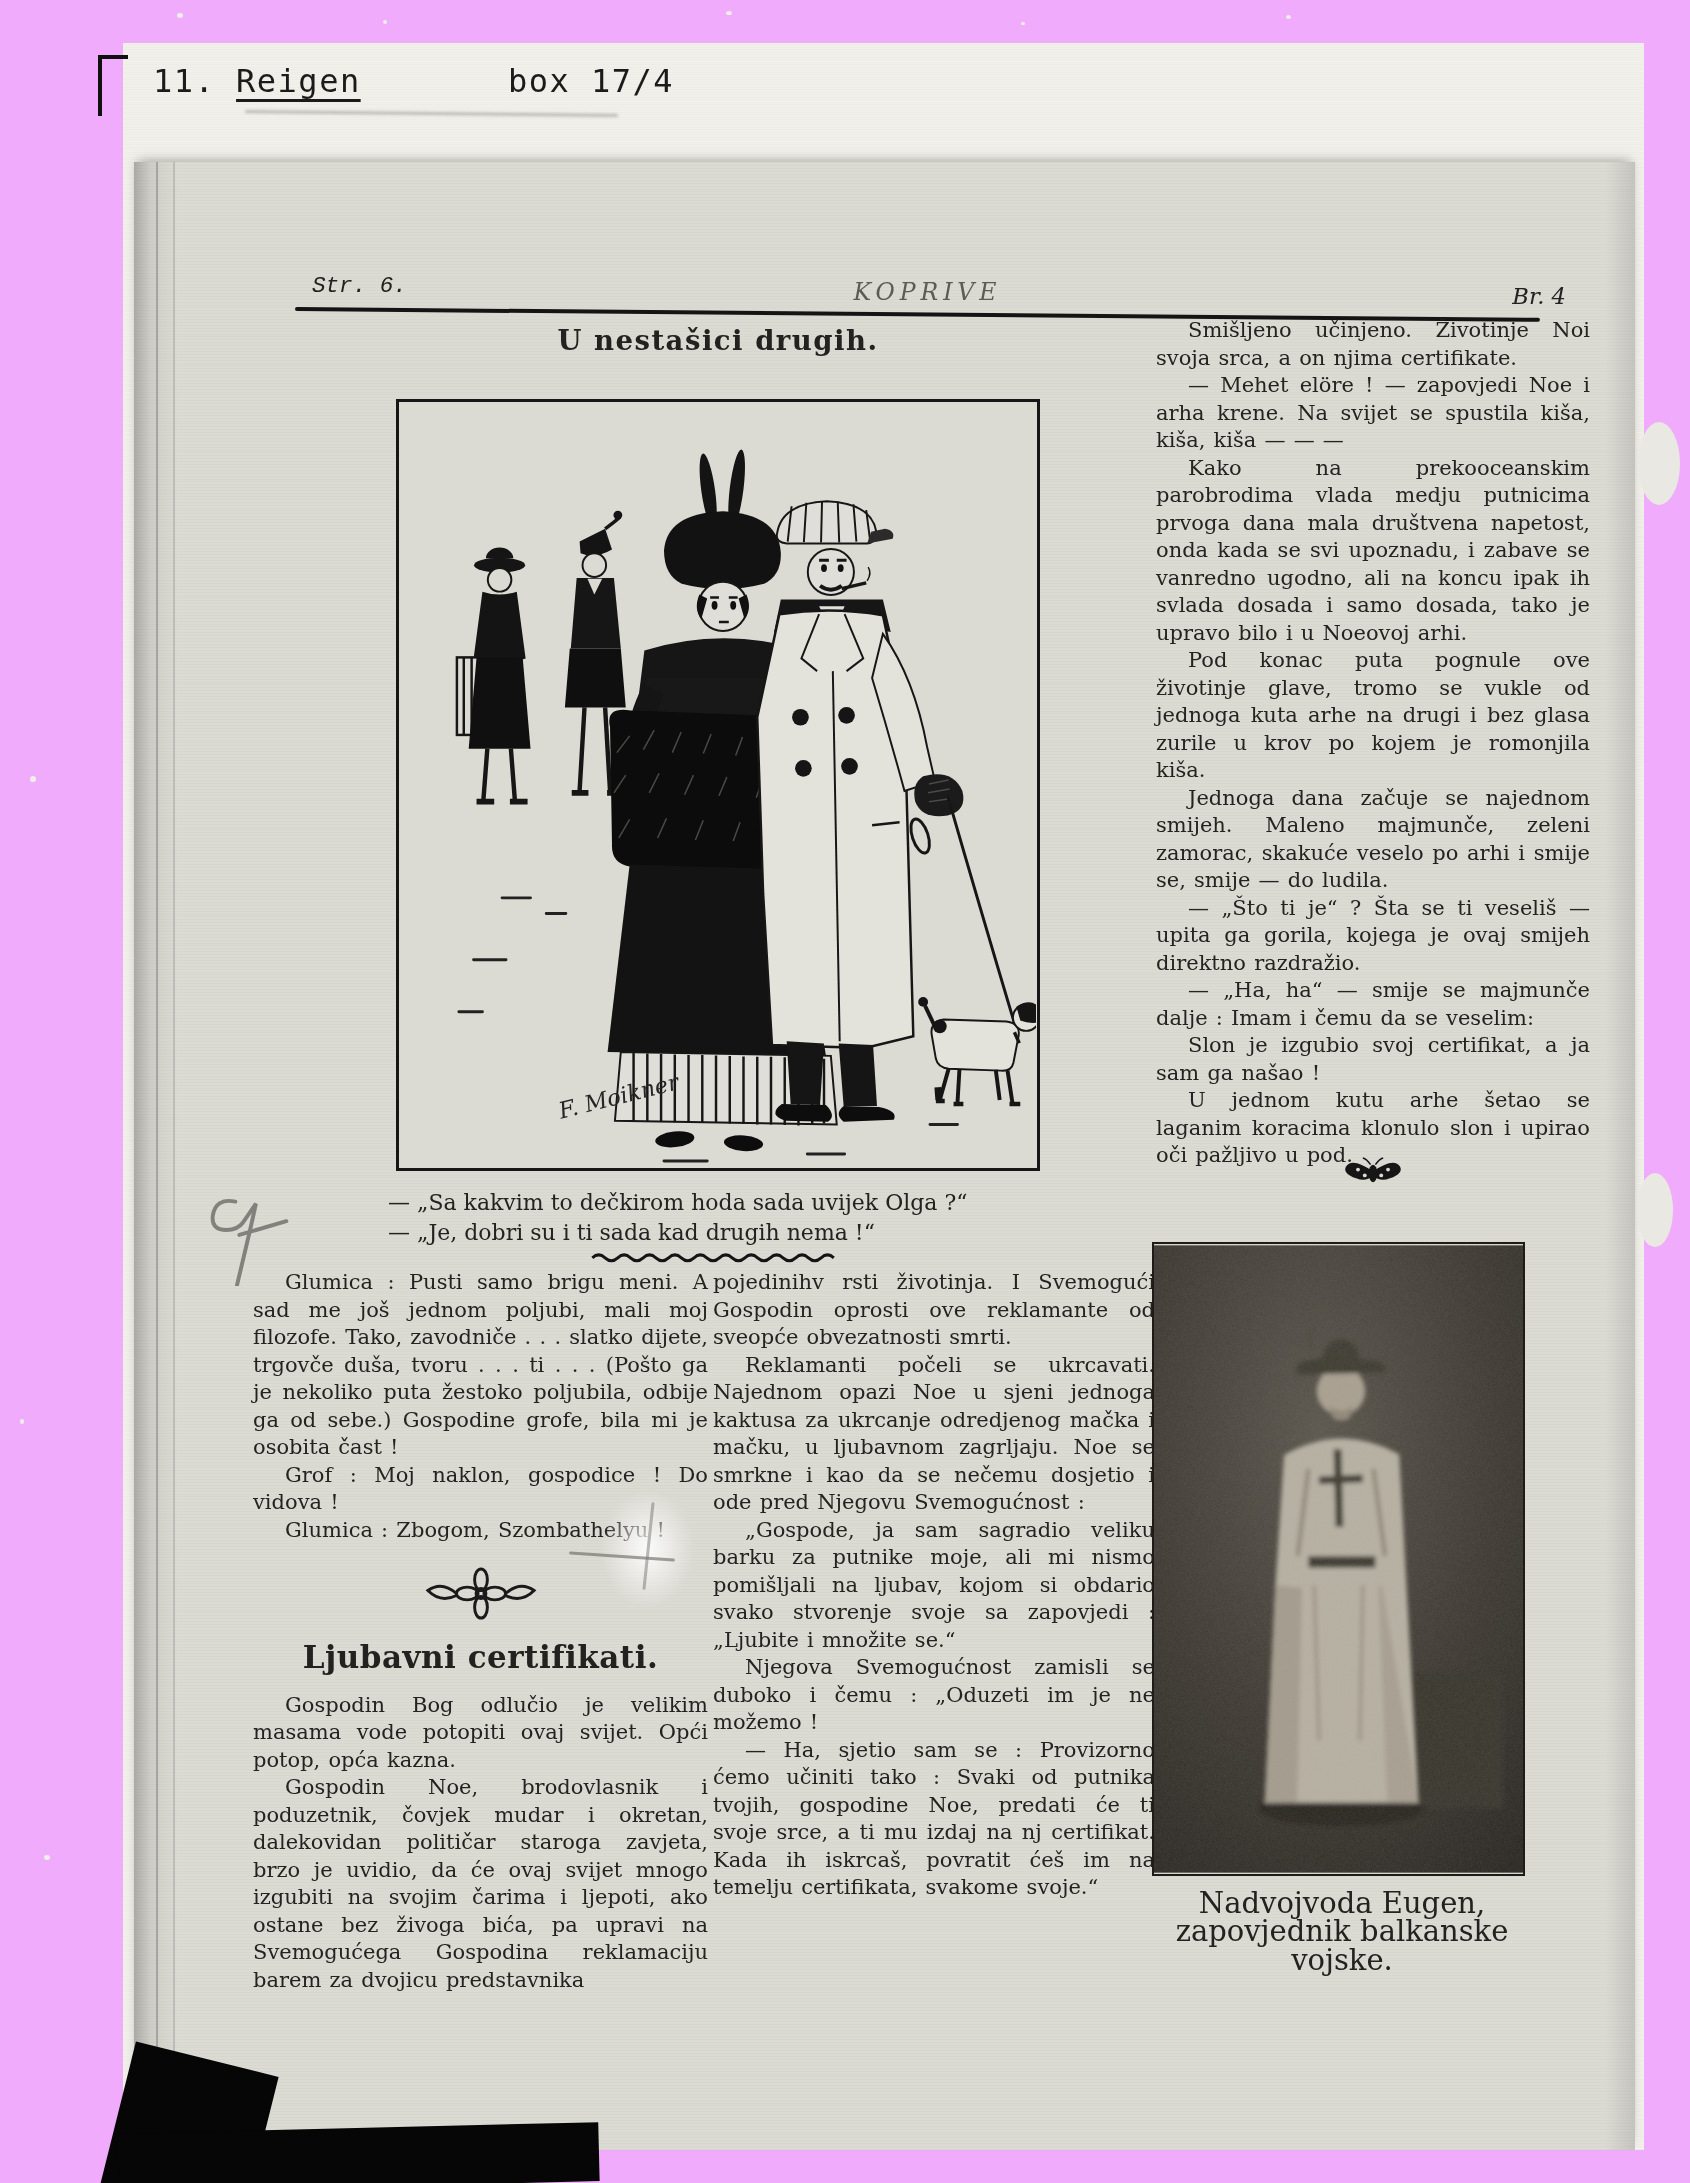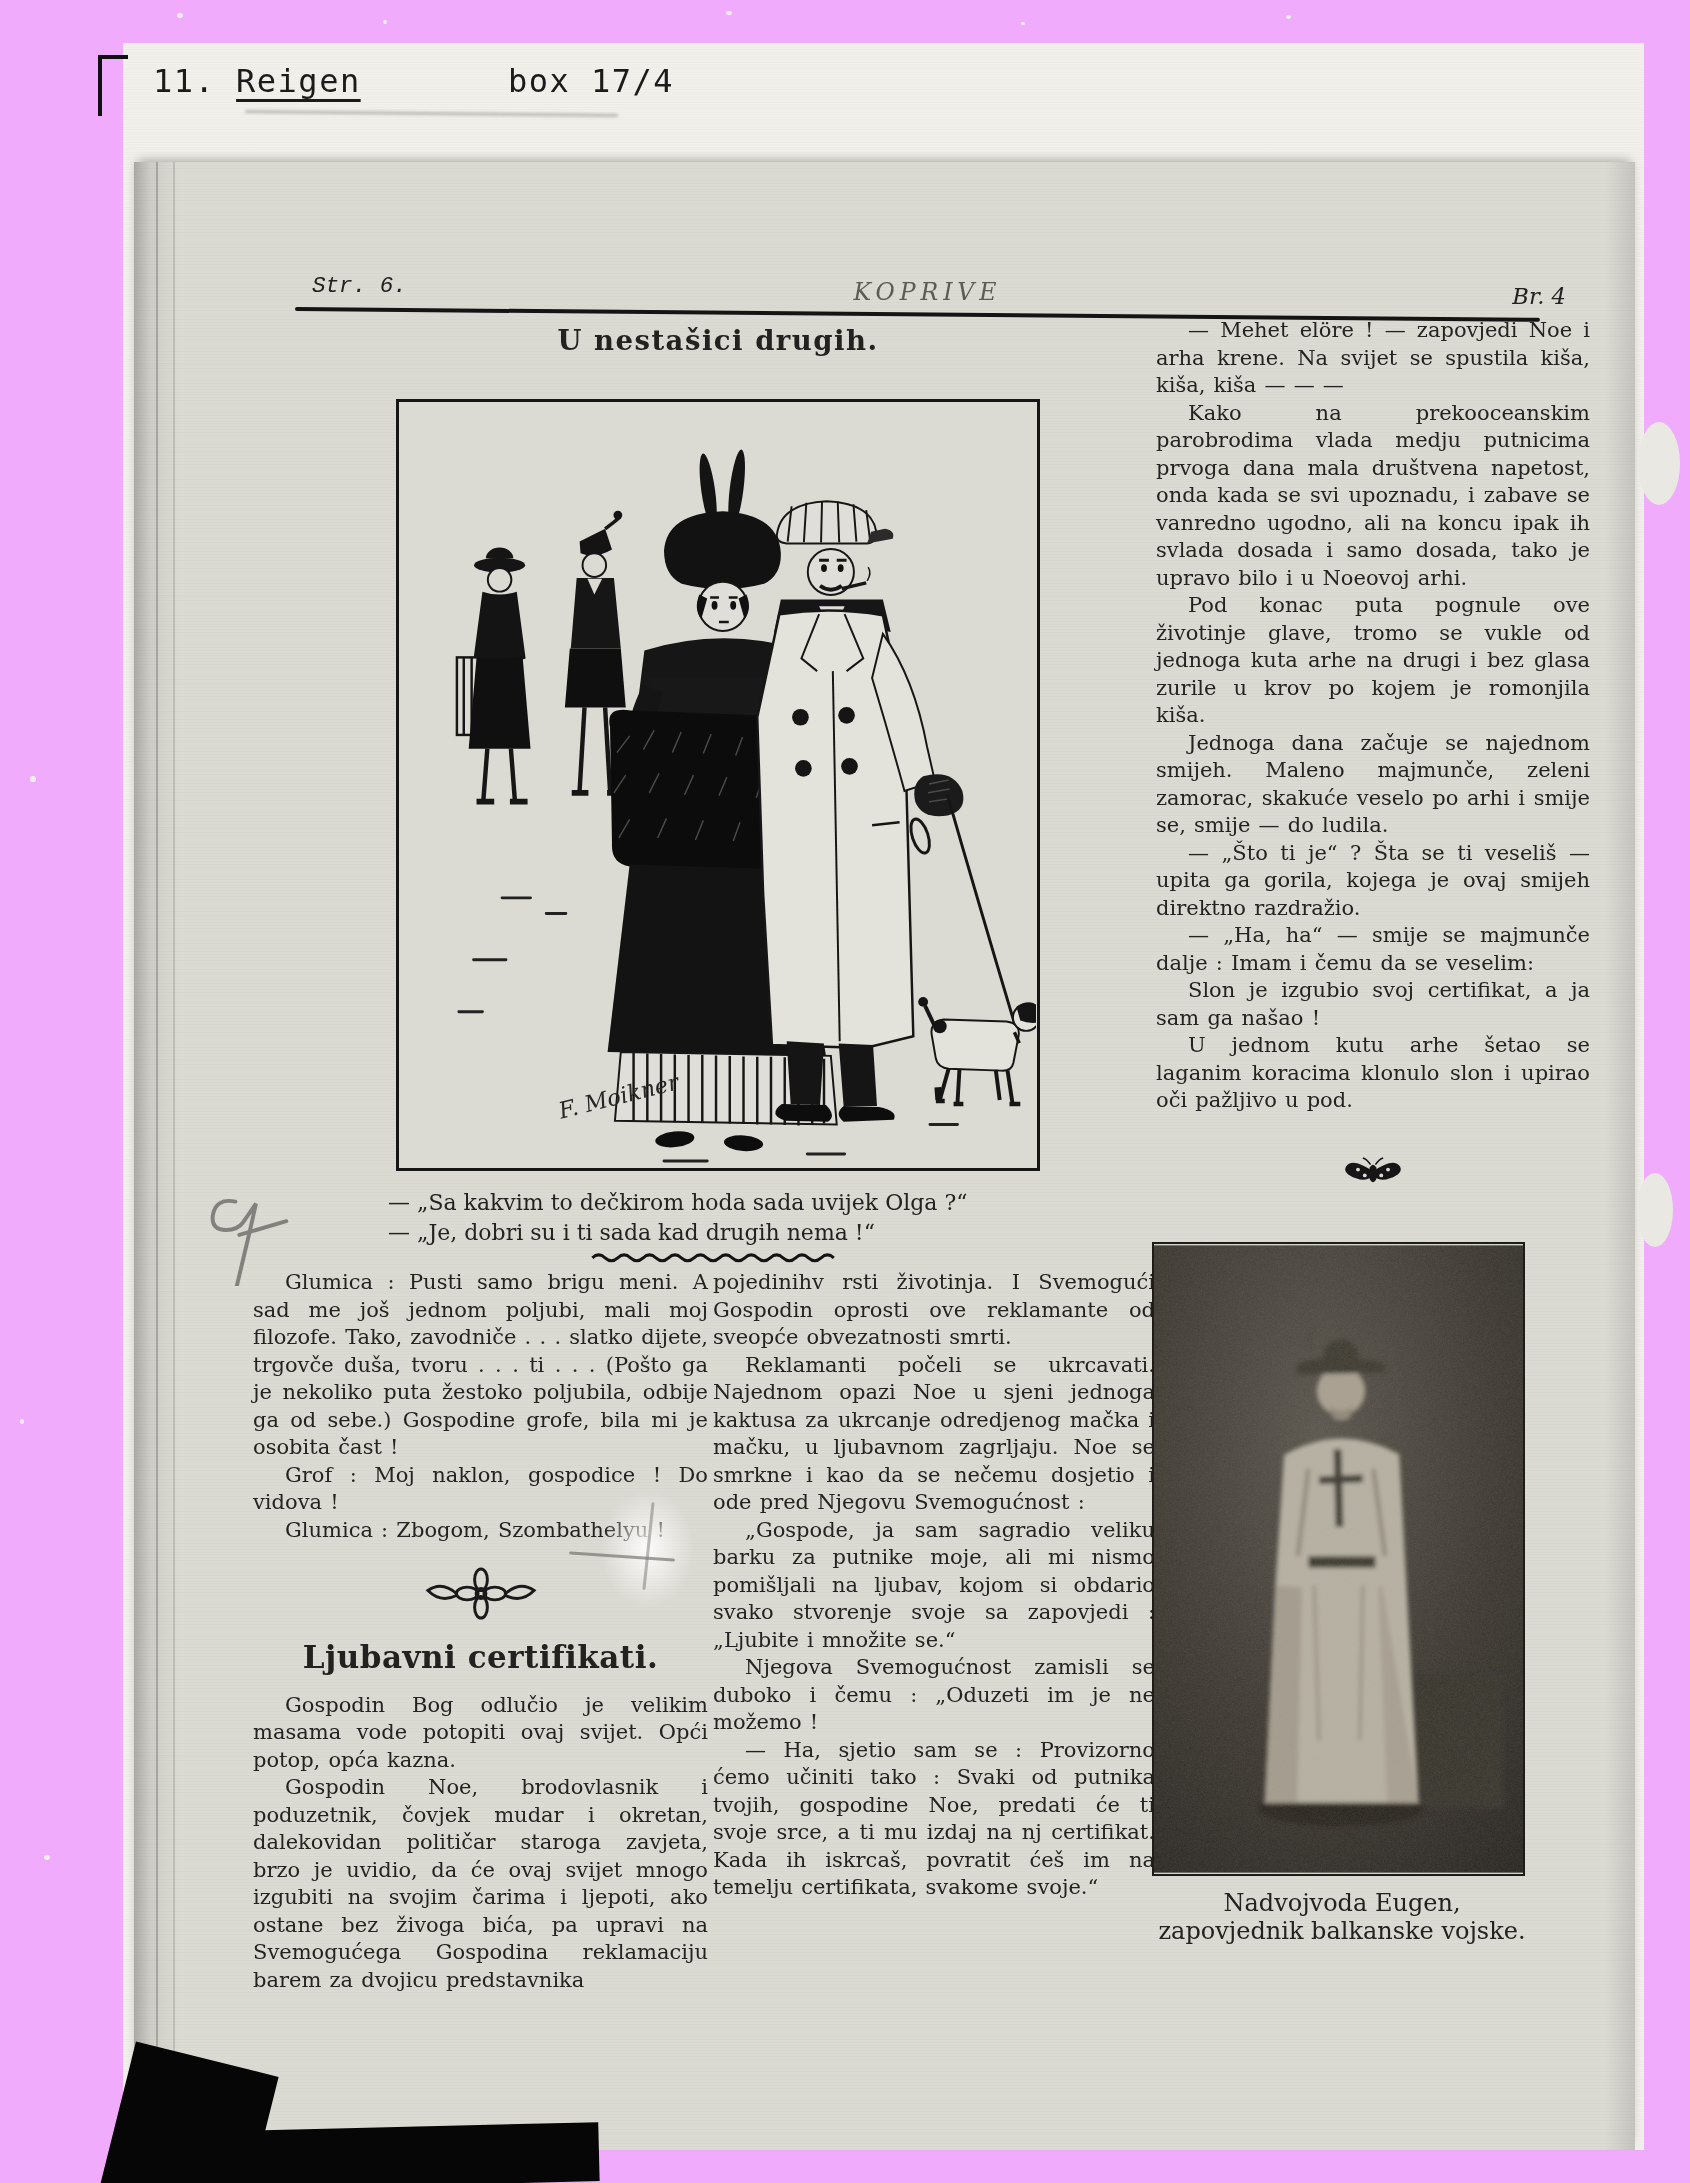--- a/index.html
+++ b/index.html
@@ -44,21 +44,21 @@
        word-spacing:1.5px;}
   .col-right{left:1156px;top:317px;width:434px;}
   .col-left2{left:253px;top:1269px;width:455px;}
   .col-mid2{left:713px;top:1269px;width:442px;}
   .col-mid2 .par:first-child{text-indent:0;}
   .fleuron-wrap{text-align:center;margin:19.6px 0 14.7px 0;}
   .article-heading{margin:0 0 16.7px 0;text-align:center;font-size:31px;font-weight:600;letter-spacing:0.5px;}
   
   .photo-block{position:absolute;left:1152px;top:1242px;width:380px;}
   .photo{width:373px;height:634px;border:2.5px solid #1e1c19;box-sizing:border-box;display:block;}
-  .photo-caption{margin-top:12.8px;text-align:center;font-size:24px;line-height:28.5px;}
+  .photo-caption{margin-top:12.8px;text-align:center;font-size:29px;line-height:28.5px;}
   
   .hand7{position:absolute;left:205px;top:1178px;}
   .smudge-oval{position:absolute;left:601px;top:1490px;width:93px;height:118px;border-radius:50%;
                background:radial-gradient(closest-side, rgba(255,255,255,.9), rgba(255,255,255,0));}
   .smudge-line{position:absolute;left:569px;top:1555px;width:106px;height:3.4px;background:#6f6e6a;
                opacity:.65;transform:rotate(4deg);border-radius:1.5px;}
   .smudge-vline{position:absolute;left:647px;top:1502px;width:2.9px;height:88px;background:#77766f;
                 opacity:.5;transform:rotate(6deg);border-radius:1.5px;}
   
   .speck{position:absolute;background:#efeee9;border-radius:50%;}
@@ -200,20 +200,21 @@
       <p class="cap-line">— „Je, dobri su i ti sada kad drugih nema !“</p>
     </div>
 
   <div class="wavy">
     <svg width="255" height="13.7" viewBox="0 0 520 28">
       <path d="M6 14 q13 -12 26 0 t26 0 t26 0 t26 0 t26 0 t26 0 t26 0 t26 0 t26 0 t26 0 t26 0 t26 0 t26 0 t26 0 t26 0 t26 0 t26 0 t26 0 t26 0" fill="none" stroke="#141414" stroke-width="6"></path>
     </svg>
   </div>
 
   <div class="col col-right">
+      <p class="par">Smišljeno učinjeno. Životinje Noi svoja srca, a on njima certifikate.</p>
       <p class="par">— Mehet elöre ! — zapovjedi Noe i arha krene. Na svijet se spustila kiša, kiša, kiša — — —</p>
       <p class="par">Kako na prekooceanskim parobrodima vlada medju putnicima prvoga dana mala društvena napetost, onda kada se svi upoznadu, i zabave se vanredno ugodno, ali na koncu ipak ih svlada dosada i samo dosada, tako je upravo bilo i u Noeovoj arhi.</p>
       <p class="par">Pod konac puta pognule ove životinje glave, tromo se vukle od jednoga kuta arhe na drugi i bez glasa zurile u krov po kojem je romonjila kiša.</p>
       <p class="par">Jednoga dana začuje se najednom smijeh. Maleno majmunče, zeleni zamorac, skakuće veselo po arhi i smije se, smije — do ludila.</p>
       <p class="par">— „Što ti je“ ? Šta se ti veseliš — upita ga gorila, kojega je ovaj smijeh direktno razdražio.</p>
       <p class="par">— „Ha, ha“ — smije se majmunče dalje : Imam i čemu da se veselim:</p>
       <p class="par">Slon je izgubio svoj certifikat, a ja sam ga našao !</p>
       <p class="par">U jednom kutu arhe šetao se laganim koracima klonulo slon i upirao oči pažljivo u pod.</p>
     </div>
   <div class="col" style="left:1156px;top:1156px;width:434px;text-align:center;">

